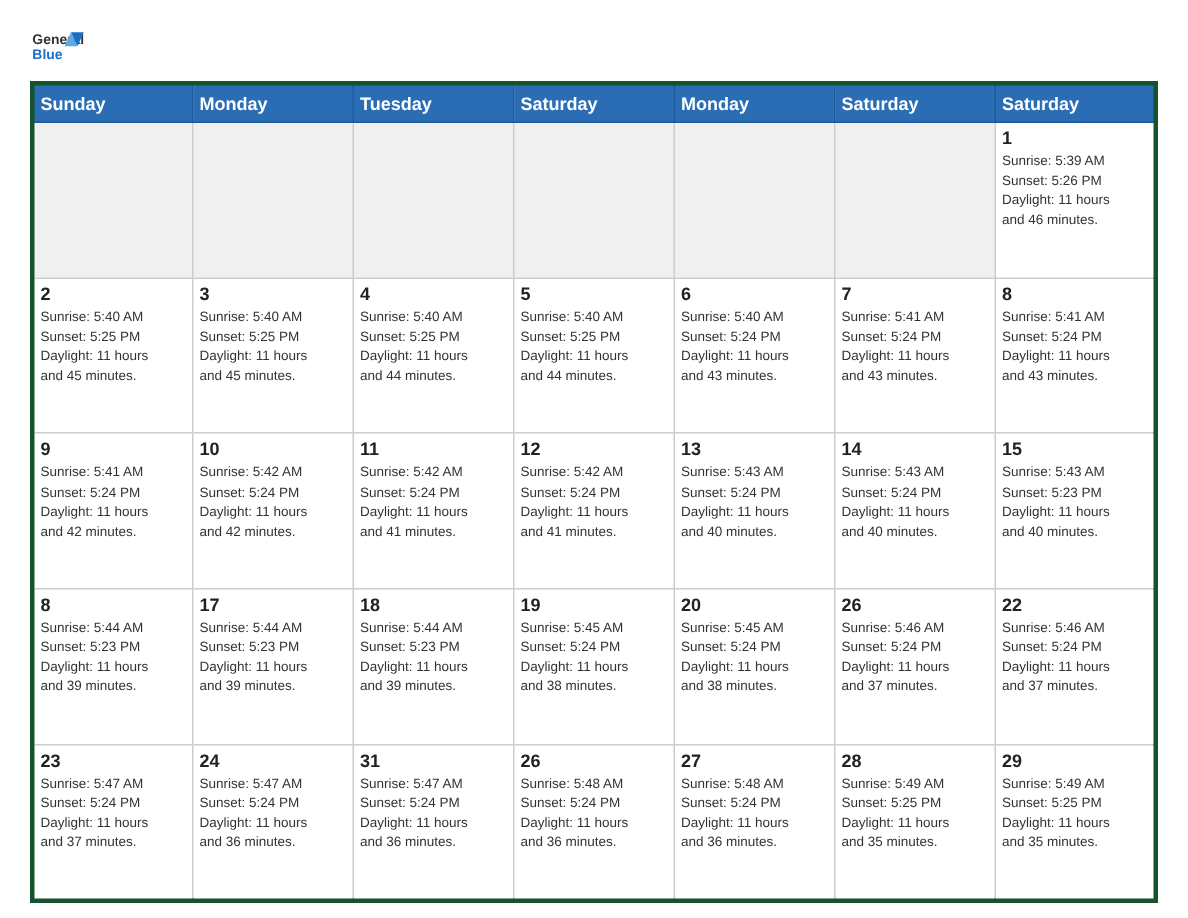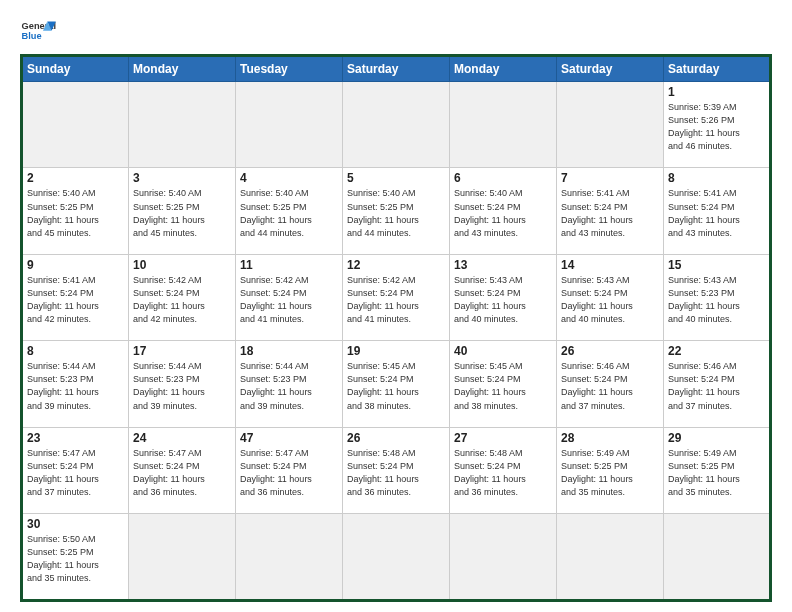--- a/index.html
+++ b/index.html
@@ -262,21 +262,21 @@
 and 39 minutes.</div>
           </td>
           <td>
             <span class="day-number">19</span>
             <div class="day-info" style="white-space: pre-line;">Sunrise: 5:45 AM
 Sunset: 5:24 PM
 Daylight: 11 hours
 and 38 minutes.</div>
           </td>
           <td>
-            <span class="day-number">40</span>
+            <span class="day-number">20</span>
             <div class="day-info" style="white-space: pre-line;">Sunrise: 5:45 AM
 Sunset: 5:24 PM
 Daylight: 11 hours
 and 38 minutes.</div>
           </td>
           <td>
             <span class="day-number">26</span>
             <div class="day-info" style="white-space: pre-line;">Sunrise: 5:46 AM
 Sunset: 5:24 PM
 Daylight: 11 hours
@@ -299,21 +299,21 @@
 and 37 minutes.</div>
           </td>
           <td>
             <span class="day-number">24</span>
             <div class="day-info" style="white-space: pre-line;">Sunrise: 5:47 AM
 Sunset: 5:24 PM
 Daylight: 11 hours
 and 36 minutes.</div>
           </td>
           <td>
-            <span class="day-number">47</span>
+            <span class="day-number">31</span>
             <div class="day-info" style="white-space: pre-line;">Sunrise: 5:47 AM
 Sunset: 5:24 PM
 Daylight: 11 hours
 and 36 minutes.</div>
           </td>
           <td>
             <span class="day-number">26</span>
             <div class="day-info" style="white-space: pre-line;">Sunrise: 5:48 AM
 Sunset: 5:24 PM
 Daylight: 11 hours
@@ -333,31 +333,16 @@
 Daylight: 11 hours
 and 35 minutes.</div>
           </td>
           <td>
             <span class="day-number">29</span>
             <div class="day-info" style="white-space: pre-line;">Sunrise: 5:49 AM
 Sunset: 5:25 PM
 Daylight: 11 hours
 and 35 minutes.</div>
           </td>
-        </tr>
-        <tr>
-          <td>
-            <span class="day-number">30</span>
-            <div class="day-info" style="white-space: pre-line;">Sunrise: 5:50 AM
-Sunset: 5:25 PM
-Daylight: 11 hours
-and 35 minutes.</div>
-          </td>
-          <td class="empty"></td>
-          <td class="empty"></td>
-          <td class="empty"></td>
-          <td class="empty"></td>
-          <td class="empty"></td>
-          <td class="empty"></td>
         </tr>
       </tbody>
   </table>
 </div>
 
 </body></html>

